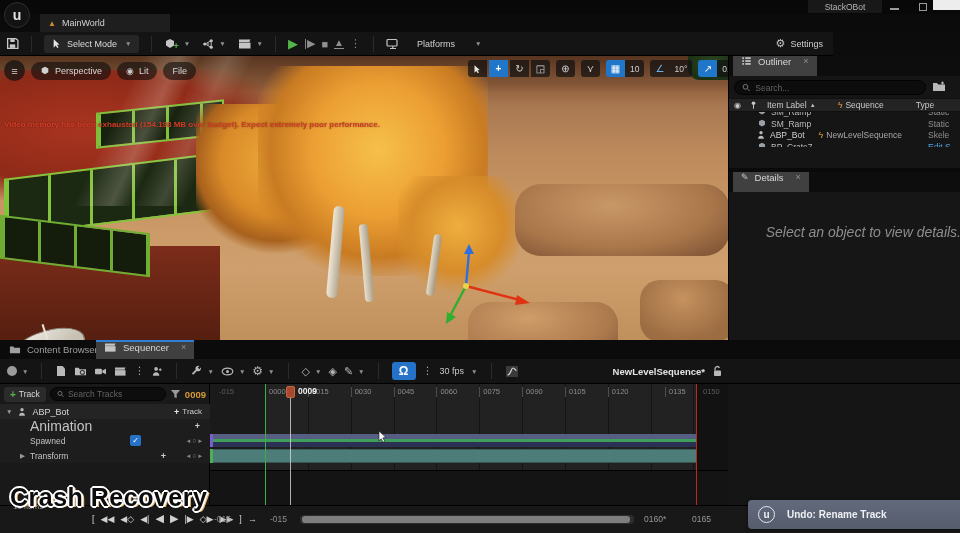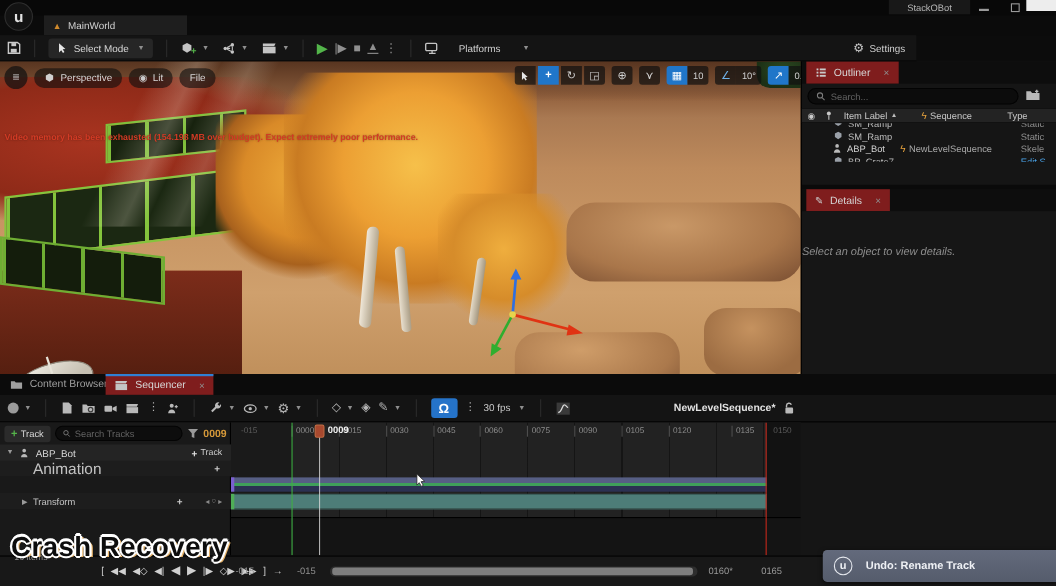--- a/index.html
+++ b/index.html
@@ -11,21 +11,21 @@
 .ic{color:#b5b5b5;font-size:10px;line-height:1}
 .caret{color:#8f8f8f;font-size:6.5px;margin-left:3px}
 .sepv{width:1px;height:16px;background:#2b2b2b;margin:0 6px}
 .pill{background:rgba(15,15,15,.62);border-radius:9px;color:#d8d8d8;font-size:9px;
   display:flex;align-items:center;padding:0 9px;height:18px;gap:5px}
 .vbtn{height:17px;min-width:19px;display:flex;align-items:center;justify-content:center;
   background:rgba(16,16,16,.72);color:#cfcfcf;font-size:10px;padding:0 3px}
 .vval{height:17px;display:flex;align-items:center;background:rgba(16,16,16,.72);
   color:#cfcfcf;font-size:8.5px;padding:0 5px}
 .blue{background:#2076c9!important;color:#fff!important}
-.tab{display:flex;align-items:center;gap:6px;background:#7f1d1d;height:100%;
+.tab{display:flex;align-items:flex-start;gap:6px;background:#404040;height:100%;
   padding:0 8px;font-size:9.5px;color:#d6d6d6}
 .close-x{color:#909090;font-size:9px;margin-left:6px}
 .tick{position:absolute;top:3px;border-left:1px solid #4d4d4d;padding-left:3px;
   font-size:7.5px;color:#8d8d8d;height:10px;line-height:10px}
 input.srch{background:transparent;border:none;outline:none;color:#9a9a9a;
   font-size:8.5px;width:100%;font-family:"Liberation Sans",sans-serif}
 input.srch::placeholder{color:#636363}
 .rowtxt{font-size:8.5px;color:#bcbcbc}
 .keynav{display:flex;gap:2px;font-size:7px;color:#8a8a8a;align-items:center}
 .crash{font-size:25px;font-weight:800;color:#0d0d0d;letter-spacing:.5px;
@@ -280,21 +280,21 @@
 
     <div class="abs" style="left:0;top:112px;width:232px;height:4px;background:#0a0a0a"></div>
     <div class="abs" style="left:0;top:116px;width:232px;height:20px;background:#0d0d0d">
       <div class="tab abs" style="left:4px;top:0;height:20px">
         <span style="color:#c9c9c9;font-size:9px">✎</span>
         <span>Details</span>
         <span class="close-x">×</span>
       </div>
     </div>
     <div class="abs" style="left:0;top:136px;width:232px;height:148px;background:#161616">
-      <div style="margin-top:32px;text-align:left;font-size:10px;font-style:italic;color:#8d8d8d">Select an object to view details.</div>
+      <div style="margin-top:32px;text-align:right;font-size:14px;font-style:italic;color:#8d8d8d">Select an object to view details.</div>
     </div>
   </div>
 
   <div class="abs" style="left:0;top:340px;width:960px;height:193px;background:#151515"></div>
 
   <div class="abs" style="left:0;top:340px;width:960px;height:19px;background:#0b0b0b">
     <div class="abs flex" style="left:0;top:0;height:19px;padding:0 9px;gap:6px;font-size:9.5px;color:#9f9f9f">
       <svg width="12" height="11" viewBox="0 0 14 13">
           <path d="M1 3h4l1.2 1.5H13V11H1z" fill="#9f9f9f"></path>
         </svg>
@@ -427,20 +427,29 @@
         </svg>
       <span style="margin-left:5px;font-size:9px;color:#d6d6d6">ABP_Bot</span>
       <div class="flex" style="position:absolute;right:8px;gap:3px">
         <span style="color:#e3e3e3;font-weight:bold;font-size:9px">+</span>
         <span style="font-size:8px;color:#cdcdcd">Track</span>
       </div>
     </div>
     <div class="abs flex" style="left:0;top:35px;width:210px;height:14px;background:#1d1d1d">
       <span style="margin-left:30px;font-size:14px;color:#c3c3c3">Animation</span>
       <span style="position:absolute;right:10px;color:#cdcdcd;font-weight:bold;font-size:9px">+</span>
+    </div>
+    <div class="abs flex" style="left:0;top:49px;width:210px;height:15px;background:#1d1d1d">
+      <span style="margin-left:30px;font-size:8.5px;color:#c3c3c3">Spawned</span>
+      <span style="position:absolute;left:130px;width:11px;height:11px;background:#2573c9;border-radius:2px;color:#fff;font-size:8px;text-align:center;line-height:11px">✓</span>
+      <span class="keynav" style="position:absolute;right:8px">
+          <span>◂</span>
+          <span>○</span>
+          <span>▸</span>
+        </span>
     </div>
     <div class="abs flex" style="left:0;top:64px;width:210px;height:15px;background:#1d1d1d">
       <span style="margin-left:20px;font-size:6.5px;color:#9a9a9a">▶</span>
       <span style="margin-left:5px;font-size:8.5px;color:#c3c3c3">Transform</span>
       <span style="position:absolute;right:44px;color:#cdcdcd;font-weight:bold;font-size:9px">+</span>
       <span class="keynav" style="position:absolute;right:8px">
           <span>◂</span>
           <span>○</span>
           <span>▸</span>
         </span>

